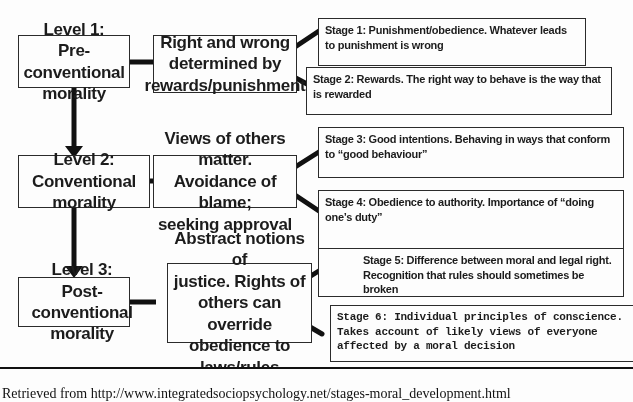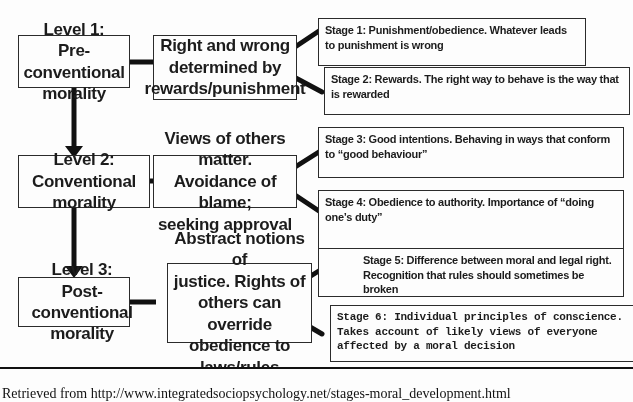--- a/index.html
+++ b/index.html
@@ -19,26 +19,26 @@
   }
   .stagebox{
     font-weight:bold;font-size:11px;line-height:1.32;letter-spacing:-0.25px;
     padding:4px 6px;text-align:left;
   }
   
   #level-1{left:18px;top:35px;width:112px;height:53px;}
   #level-2{left:18px;top:155px;width:132px;height:53px;}
   #level-3{left:18px;top:277px;width:112px;height:50px;padding-left:16px;}
   
-  #desc-1{left:153px;top:35px;width:144px;height:65px;}
+  #desc-1{left:153px;top:35px;width:144px;height:58px;}
   #desc-2{left:153px;top:155px;width:144px;height:53px;}
   #desc-3{left:167px;top:263px;width:145px;height:80px;}
   
   #stage-1{left:318px;top:7px;width:268px;height:48px;margin-top:11px;}
-  #stage-2{left:324px;top:67px;width:306px;height:48px;}
+  #stage-2{left:306px;top:67px;width:306px;height:48px;}
   #stage-3{left:318px;top:127px;width:306px;height:51px;}
   #stage-4{left:318px;top:190px;width:306px;height:60px;}
   #stage-5{left:318px;top:248px;width:306px;height:49px;padding-left:44px;}
   #stage-6{left:330px;top:305px;width:306px;height:57px;font-family:Liberation Mono, monospace;}
   .footer{
     position:absolute;left:0;top:367px;width:633px;height:35px;
     border-top:2px solid #111;background:#fdfdfd;
   }
   .footer .cite{
     font-family:"Liberation Serif","DejaVu Serif",serif;

